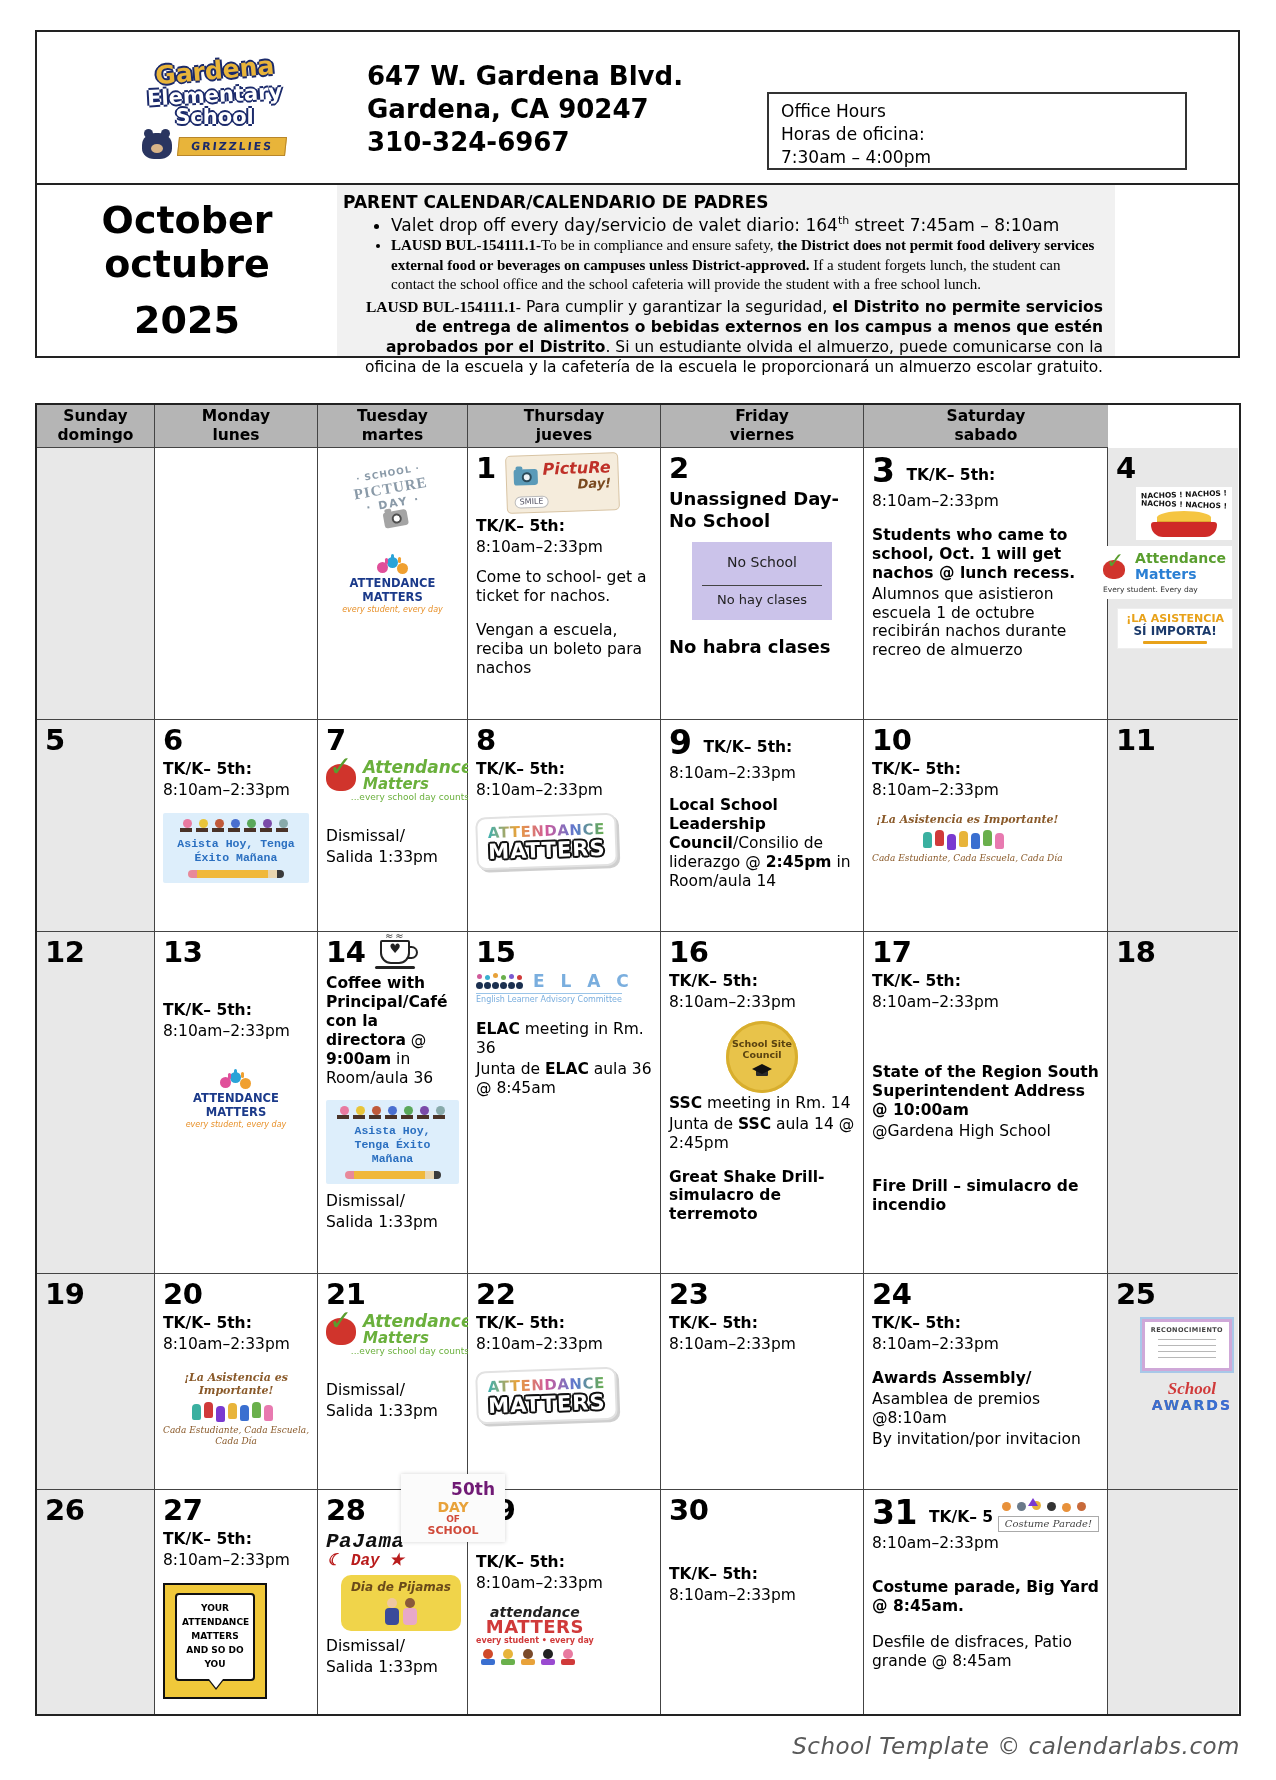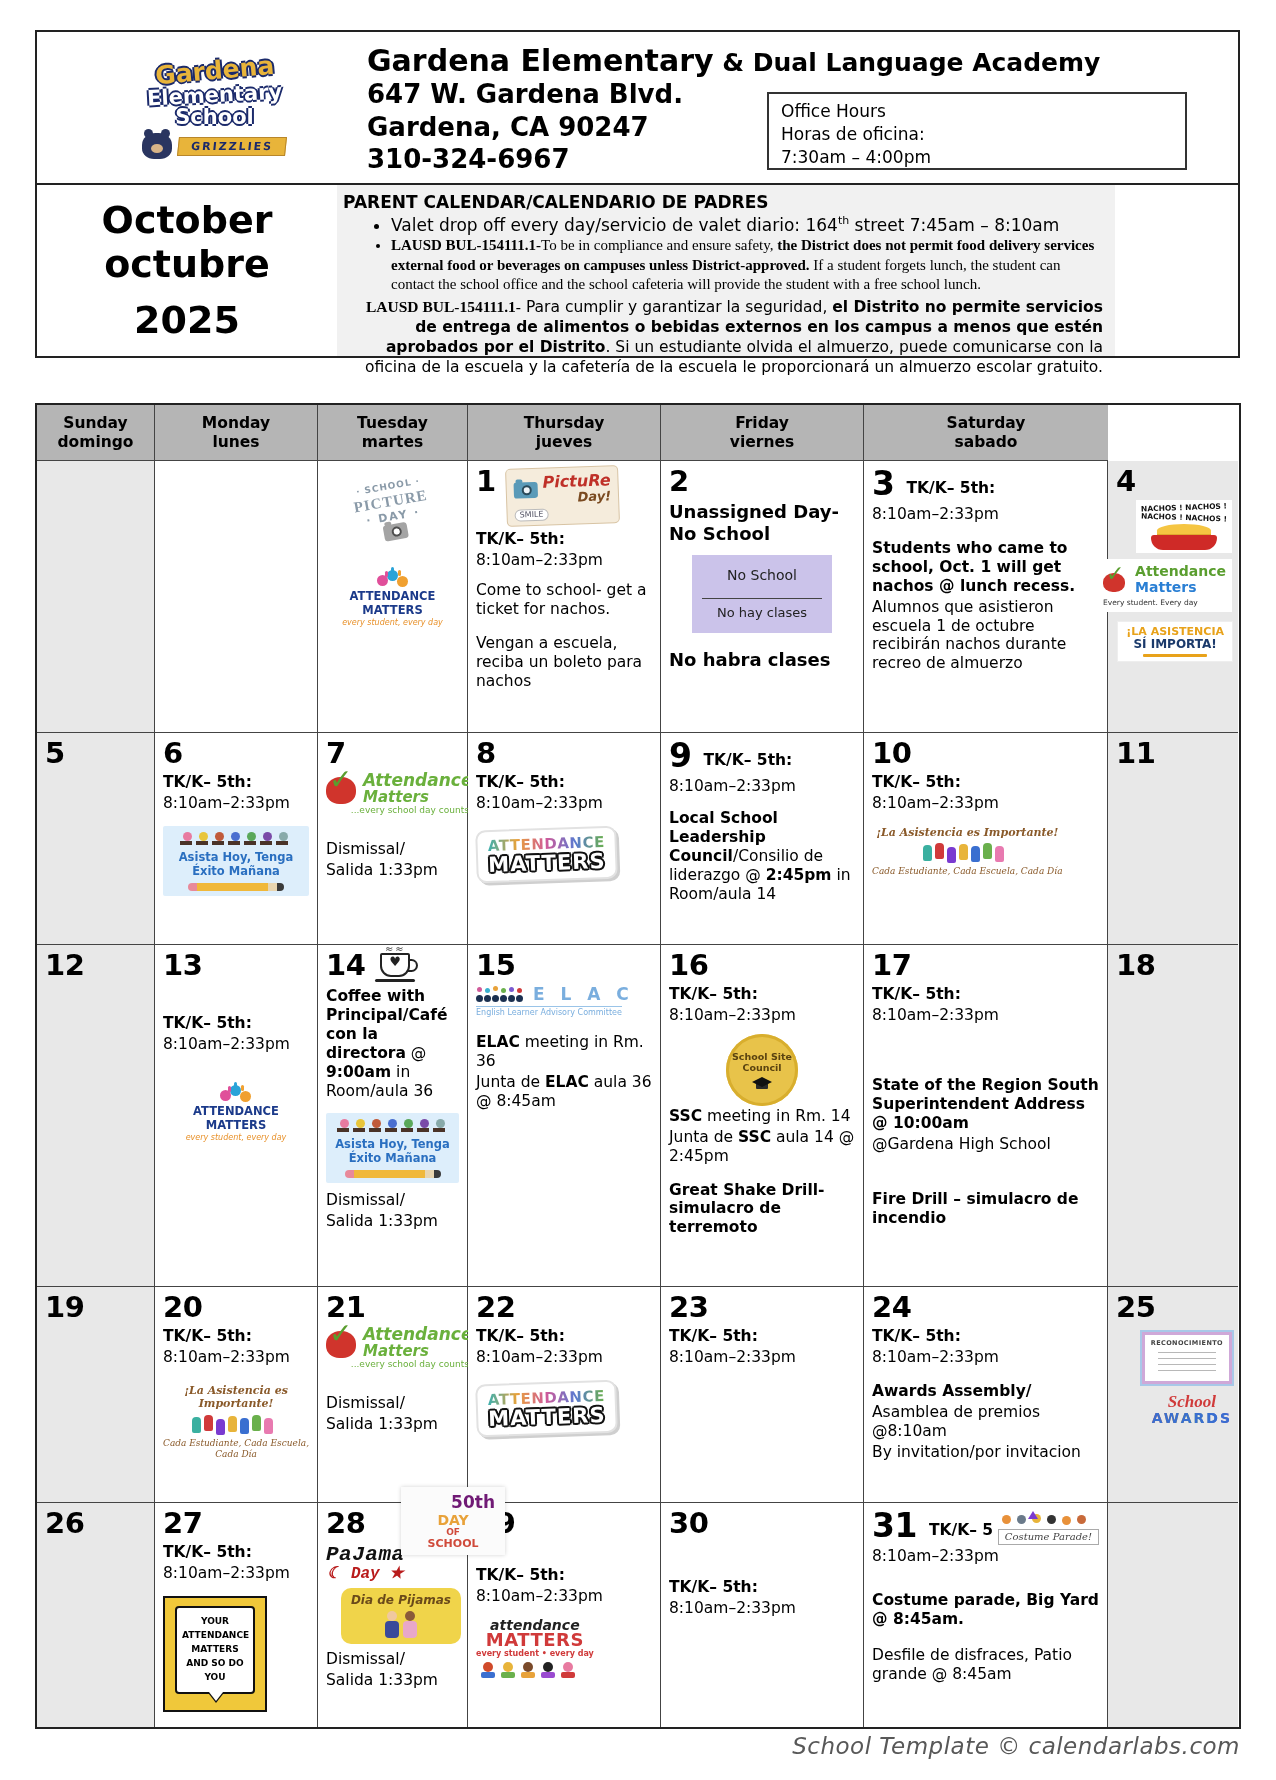--- a/index.html
+++ b/index.html
@@ -36,21 +36,21 @@
   .notes ul{margin:1px 0;padding-left:48px;}
   .notes li{margin:0;}
   .li-sans{font-size:17px;}
   .li-sans sup{font-size:11px;}
   .li-serif{font-family:"Liberation Serif","DejaVu Serif",serif;font-size:15px;line-height:1.3;}
   .spanish{font-size:15.5px;line-height:1.3;margin-top:2px;text-align:right;}
 
   
   .calendar{position:absolute;left:35px;top:403px;width:1206px;border:2.5px solid #222;box-sizing:border-box;background:#fff;}
   .g7{display:grid;grid-template-columns:118px 163px 150px 193px 203px 244px 130px;}
-  .ghead{height:56px;text-align:center;}
+  .ghead{height:43px;text-align:center;}
   .wd{background:#b5b5b5;border-right:1.5px solid #444;border-bottom:1.5px solid #444;display:flex;flex-direction:column;align-items:center;justify-content:center;font-weight:800;font-size:15.5px;line-height:1.2;}
   .wd:last-child{border-right:none;}
   .gbody{grid-template-rows:272px 212px 342px 216px 224px;}
   .cell{border-right:1.5px solid #444;border-bottom:1.5px solid #444;background:#fff;position:relative;box-sizing:border-box;padding:4px 8px;display:flex;flex-direction:column;align-items:flex-start;font-size:15.5px;line-height:1.22;overflow:visible;}
   .cell:nth-child(7n){border-right:none;}
   .cell:nth-child(n+29){border-bottom:none;}
   .cell.weekend{background:#e8e8e8;}
   .txt{margin:1px 0;}
   .big{font-size:18px;line-height:1.2;}
   .day-line{display:flex;align-items:flex-start;gap:10px;margin:2px 0 4px;}
@@ -116,21 +116,21 @@
 
   .b-asi{background:#fff;padding:4px 8px;text-align:center;box-shadow:0 0 0 1px #eee;}
   .c-ai-1{font-size:11px;font-weight:900;color:#e8a21a;line-height:1.05;}
   .c-ai-2{font-size:12px;font-weight:900;color:#1b3a6b;line-height:1.05;}
   .c-ai-3bar{width:64px;height:3px;background:#e8a21a;margin-top:2px;border-radius:1px;}
 
   .b-asista{background:#ddeefb;padding:6px 8px 5px;text-align:center;border-radius:2px;}
   .icon-kids{width:112px;height:13px;position:relative;}
   .icon-kids::before{content:"";position:absolute;left:3px;top:0;width:9px;height:9px;border-radius:50%;background:#e87aa0;box-shadow:16px 0 0 #e8c53a,32px 0 0 #c05a3a,48px 0 0 #4a6fd0,64px 0 0 #5aa85a,80px 0 0 #7a4aa8,96px 0 0 #8aa;}
   .icon-kids::after{content:"";position:absolute;left:0;right:0;bottom:0;height:4px;background:repeating-linear-gradient(90deg,#4a3328 0 12px,transparent 12px 16px);}
-  .c-as-t{font-size:11.5px;font-weight:800;color:#2a6fc0;margin-top:4px;}
+  .c-as-t{font-size:11.5px;font-weight:800;color:#2a6fc0;margin-top:4px;font-family:Liberation Mono, monospace;}
   .icon-pencil{width:96px;height:8px;margin:4px auto 0;border-radius:4px;background:linear-gradient(90deg,#e8899a 0 9px,#f0b83a 9px 80px,#e8d5b0 80px 89px,#3a3a3a 89px);}
 
   .b-aag{display:grid;grid-template-columns:34px auto;column-gap:3px;align-items:center;}
   .b-aag .icon-apple{grid-row:1/3;grid-column:1;width:32px;height:32px;}
   .b-aag .icon-apple::after{font-size:28px;top:-9px;}
   .c-ag-1{grid-column:2;font-size:17px;font-weight:800;font-style:italic;color:#6ab03c;line-height:.95;}
   .c-ag-2{grid-column:2;font-size:15px;font-weight:800;font-style:italic;color:#6ab03c;line-height:.95;}
   .c-ag-sub{grid-column:1/3;font-size:9px;color:#6ab03c;justify-self:end;}
 
   .b-sticker{background:#fff;border:2px solid #e2e2e2;border-radius:10px;padding:5px 10px;box-shadow:2.5px 2.5px 0 #cfcfcf;transform:rotate(-2deg);text-align:center;}
@@ -220,23 +220,20 @@
     <div class="logo">
       <span class="logo-l1">Gardena</span>
       <span class="logo-l2">Elementary</span>
       <span class="logo-l3">School</span>
       <div class="logo-bottom">
         <span class="bear"></span>
         <span class="logo-banner">GRIZZLIES</span>
       </div>
     </div>
     <div class="school-info">
-      <div class="school-title">
-        <span class="t1">Gardena Elementary</span><span class="t2"> &amp; Dual Language Academy</span>
-      </div>
       <div class="addr">647 W. Gardena Blvd.</div>
       <div class="addr">Gardena, CA 90247</div>
       <div class="addr">310-324-6967</div>
     </div>
     <div class="office-box">
       <div>Office Hours</div>
       <div>Horas de oficina:</div>
       <div>7:30am – 4:00pm</div>
     </div>
   </div>

